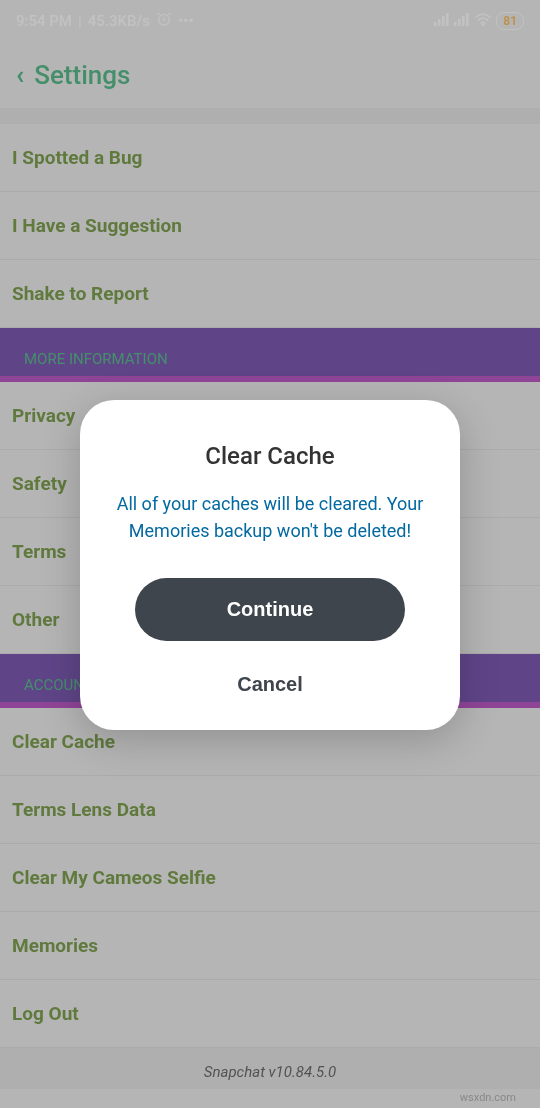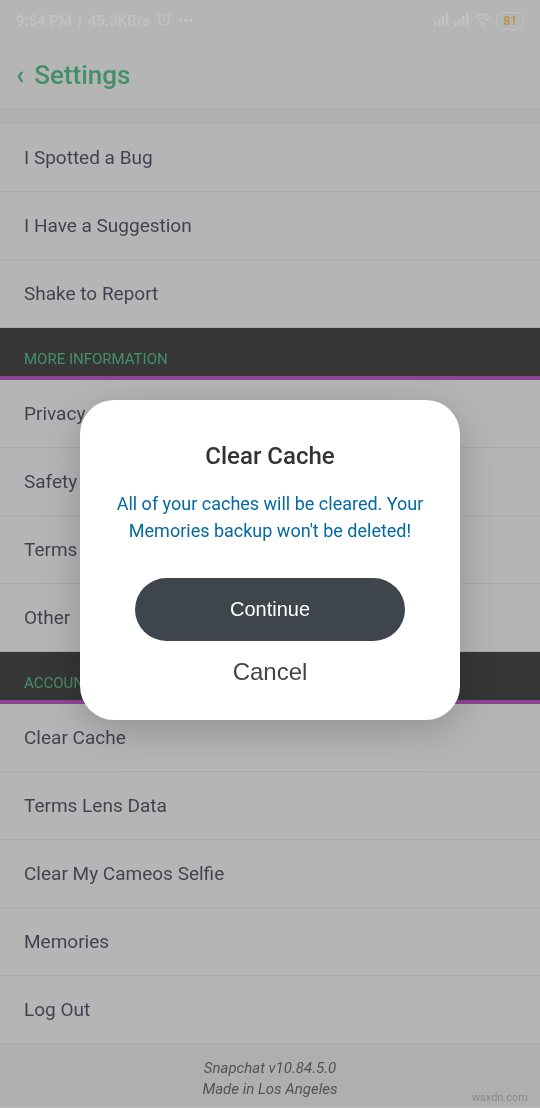--- a/index.html
+++ b/index.html
@@ -37,46 +37,47 @@
       height: 66px;
       display: flex;
       align-items: center;
       padding: 0 16px;
       gap: 10px;
     }
     .back-chevron { color: #1aa260; font-size: 26px; font-weight: 800; }
     .header-title { color: #1aa260; font-size: 26px; font-weight: 500; }
     .spacer { height: 16px; background: #dcdcdc; }
     .list-item {
-      padding: 22px 24px;
+      padding: 22px 12px;
       font-size: 19px;
-      color: #0f172a;
+      color: #4d7c0f;
       border-bottom: 1px solid #d5d5d5;
       background: #e8e8e8;
+      font-weight: bold;
     }
     .section-header {
       padding: 22px 24px 8px;
       font-size: 15px;
       color: #1aa260;
-      background: #000000;
-      border-bottom: 4px solid #a21caf;
+      background: #4c1d95;
+      border-bottom: 6px solid #a21caf;
     }
     .footer {
       text-align: center;
       color: #333;
       font-size: 15px;
       padding: 14px 0 6px;
       background: #dcdcdc;
       line-height: 1.4;
       font-style: italic;
     }
     .watermark {
       position: absolute;
       bottom: 4px;
-      right: 12px;
+      right: 24px;
       font-size: 11px;
       color: #888;
     }
     .overlay {
       position: absolute;
       inset: 0;
       background: rgba(120,120,120,0.45);
     }
     .dialog {
       position: absolute;
@@ -89,33 +90,33 @@
       padding: 42px 32px 34px;
       text-align: center;
       box-shadow: 0 10px 40px rgba(0,0,0,0.2);
     }
     .dialog-title { font-size: 24px; color: #333; font-weight: 500; margin-bottom: 20px; }
     .dialog-body { font-size: 18px; color: #0369a1; line-height: 1.5; margin-bottom: 34px; }
     .continue-btn {
       background: #3f454d;
       color: #fff;
       font-size: 20px;
-      font-weight: 400;
+      font-weight: 700;
       border: none;
       border-radius: 36px;
       width: 270px;
       padding: 20px 0;
       display: block;
-      margin: 0 auto 17px;
+      margin: 0 auto 32px;
     }
     .cancel-btn {
       background: none;
       border: none;
-      font-size: 24px;
-      font-weight: 400;
+      font-size: 20px;
+      font-weight: 700;
       color: #3f454d;
     }
     .signal-icon { display: inline-block; }
   </style>
 </head>
 <body>
 
 <div class="status-bar">
   <div class="status-left">
     <span>9:54 PM</span>
@@ -179,21 +180,20 @@
 <div class="section-header">ACCOUNT ACTIONS</div>
 
 <div class="list-item">Clear Cache</div>
 <div class="list-item">Terms Lens Data</div>
 <div class="list-item">Clear My Cameos Selfie</div>
 <div class="list-item">Memories</div>
 <div class="list-item">Log Out</div>
 
 <div class="footer">
   <div>Snapchat v10.84.5.0</div>
-  <div>Made in Los Angeles</div>
 </div>
 
 <div class="overlay"></div>
 
 <div class="dialog">
   <div class="dialog-title">Clear Cache</div>
   <div class="dialog-body">All of your caches will be cleared. Your Memories backup won't be deleted!</div>
   <button class="continue-btn">Continue</button>
   <button class="cancel-btn">Cancel</button>
 </div>

